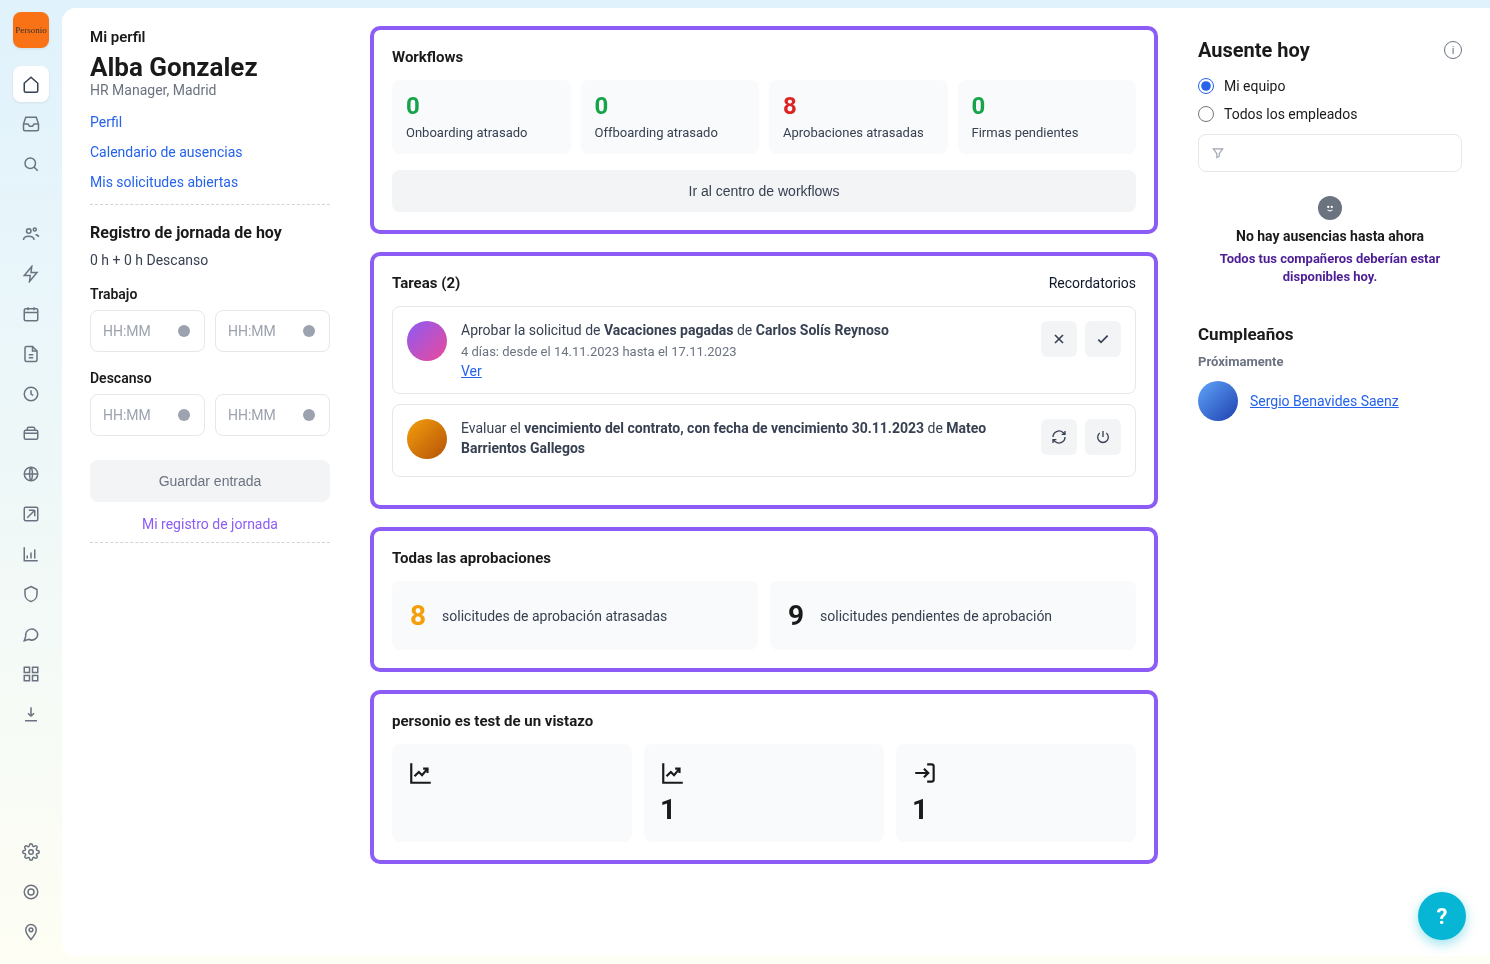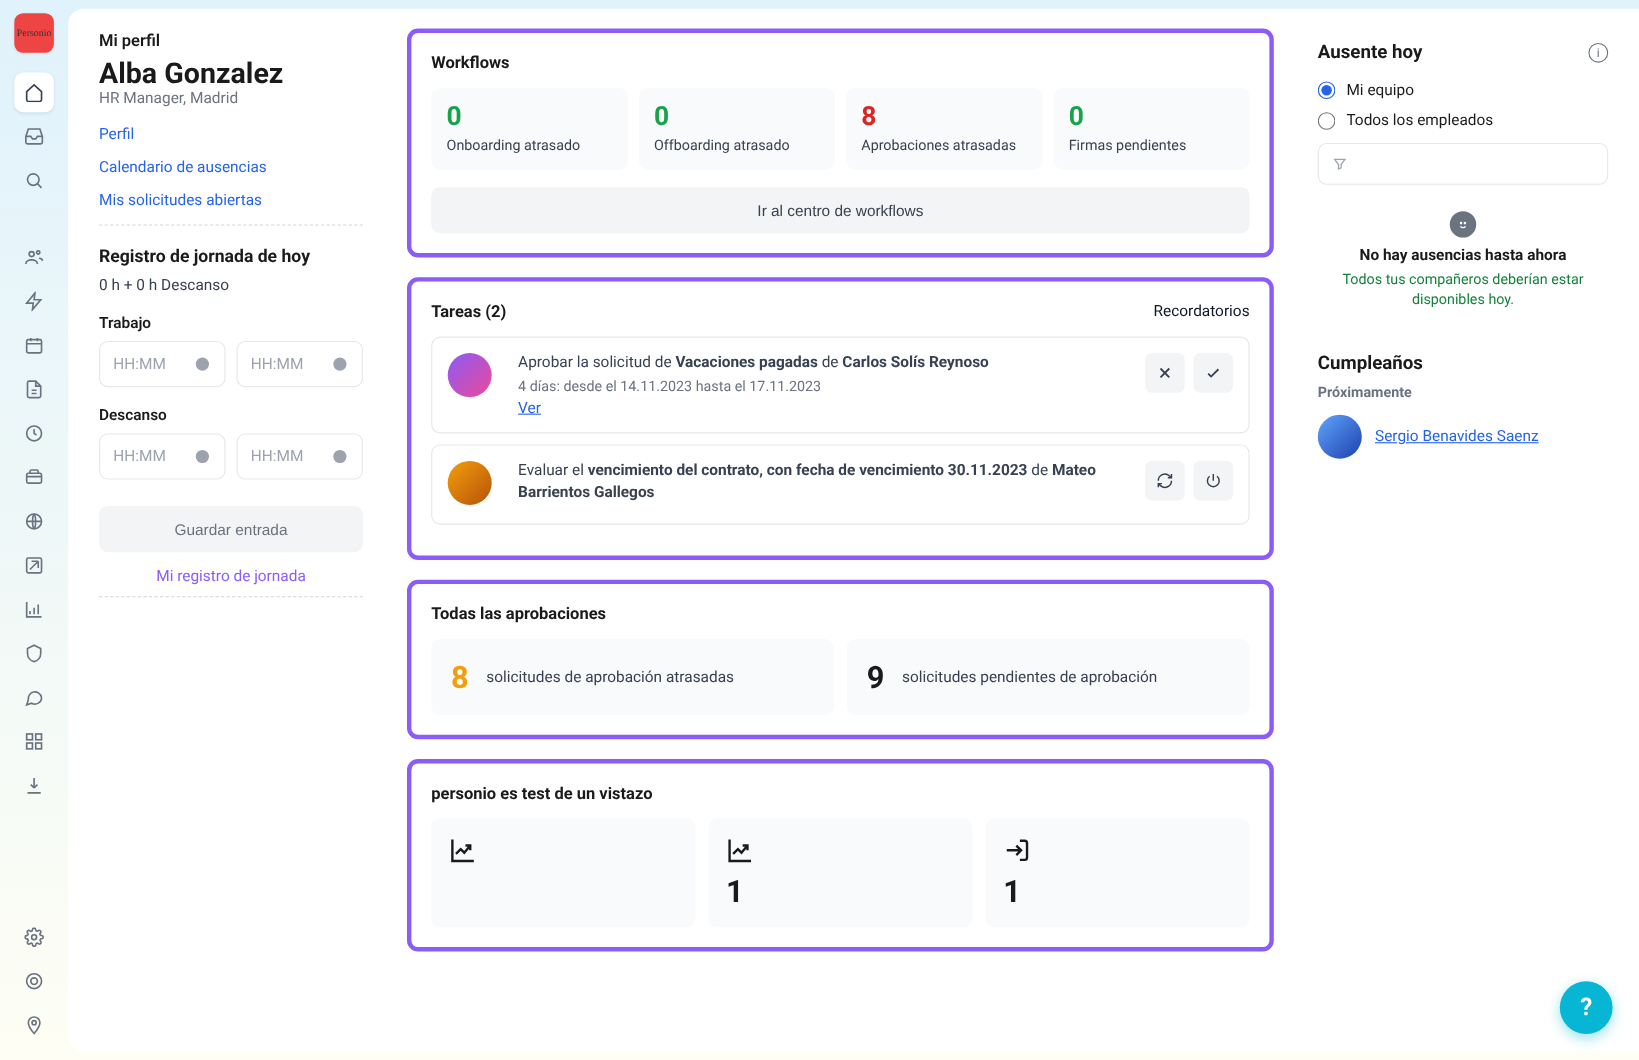--- a/index.html
+++ b/index.html
@@ -12,21 +12,21 @@
 }
 .app { display: flex; height: 100vh; width: 100vw; }
 .nav-rail {
   width: 62px;
   display: flex;
   flex-direction: column;
   align-items: center;
   padding: 12px 0;
 }
 .logo {
-  width: 36px; height: 36px; background: #ef4444; border-radius: 8px;
+  width: 36px; height: 36px; background: #f97316; border-radius: 8px;
   display: flex; align-items: center; justify-content: center;
   font-family: cursive; font-size: 9px; color: #333; margin-bottom: 16px;
   box-shadow: 0 1px 3px rgba(0,0,0,0.08);
 }
 .nav-item {
   width: 36px; height: 36px; border-radius: 8px;
   display: flex; align-items: center; justify-content: center;
   margin: 2px 0; cursor: pointer; color: #6b7280;
 }
 .nav-item.active { background: #fff; color: #374151; box-shadow: 0 1px 3px rgba(0,0,0,0.08); }
@@ -86,21 +86,21 @@
 .wf-num { font-size: 24px; font-weight: 700; margin-bottom: 4px; }
 .wf-num.green { color: #16a34a; }
 .wf-num.red { color: #dc2626; }
 .wf-label { font-size: 13px; color: #374151; line-height: 1.35; }
 .wf-btn {
   width: 100%; height: 42px; border-radius: 8px; border: none;
   background: #f3f4f6; color: #374151; font-size: 14px; cursor: pointer;
 }
 .task {
   border: 1px solid #e5e7eb; border-radius: 8px; padding: 14px;
-  display: flex; gap: 24px; margin-bottom: 10px;
+  display: flex; gap: 14px; margin-bottom: 10px;
 }
 .avatar {
   width: 40px; height: 40px; border-radius: 50%; background: #d1d5db;
   flex-shrink: 0; display: flex; align-items: center; justify-content: center;
   font-size: 11px; color: #6b7280; overflow: hidden;
 }
 .avatar-1 { background: linear-gradient(135deg,#8b5cf6,#ec4899); }
 .avatar-2 { background: linear-gradient(135deg,#f59e0b,#b45309); }
 .avatar-3 { background: linear-gradient(135deg,#60a5fa,#1e40af); }
 .task-body { flex: 1; }
@@ -125,42 +125,42 @@
 .aprob-label { font-size: 14px; color: #374151; }
 .glance-grid { display: grid; grid-template-columns: repeat(3, 1fr); gap: 12px; }
 .glance-tile { background: #f9fafb; border-radius: 8px; padding: 16px; }
 .glance-tile svg { width: 26px; height: 26px; margin-bottom: 4px; }
 .glance-num { font-size: 28px; font-weight: 700; }
 .right-col {
   width: 320px; padding: 30px 28px 20px;
   overflow-y: auto;
 }
 .right-head { display: flex; justify-content: space-between; align-items: center; margin-bottom: 16px; }
-.right-head h3 { font-size: 17px; font-weight: 700; }
+.right-head h3 { font-size: 20px; font-weight: 700; }
 .info-dot {
   width: 18px; height: 18px; border: 1.5px solid #6b7280; border-radius: 50%;
   display: flex; align-items: center; justify-content: center; font-size: 11px; color:#6b7280;
   cursor: pointer;
 }
 .radio-row { display: flex; align-items: center; gap: 10px; margin-bottom: 12px; cursor: pointer; }
 .radio-row input { width: 16px; height: 16px; accent-color: #2563eb; }
 .filter-input {
   border: 1px solid #e5e7eb; border-radius: 8px; height: 38px;
   display: flex; align-items: center; padding: 0 12px; color: #9ca3af;
   margin-bottom: 20px; margin-top:4px;
 }
 .filter-input svg { width: 14px; height: 14px; }
 .empty-state { text-align: center; padding: 4px 0 12px; }
 .smiley {
   width: 24px; height: 24px; background: #6b7280; border-radius: 50%;
   display: inline-flex; align-items: center; justify-content: center;
   color: #fff; margin-bottom: 8px;
 }
 .empty-title { font-weight: 700; font-size: 14px; margin-bottom: 6px; }
-.empty-sub { font-size: 13px; color: #15803d; line-height: 1.4; }
+.empty-sub { font-size: 13px; color: #4c1d95; line-height: 1.4; font-weight: bold; }
 .right-section-title { font-size: 17px; font-weight: 700; margin: 26px 0 10px; }
 .right-sub { font-size: 13px; color: #6b7280; font-weight: 700; margin-bottom: 12px; }
 .bday-row { display: flex; align-items: center; gap: 12px; }
 .bday-row a { color: #2563eb; text-decoration: underline; font-size: 14px; cursor: pointer; }
 .help-fab {
   position: fixed; bottom: 24px; right: 24px;
   width: 48px; height: 48px; border-radius: 50%;
   background: #06b6d4; color: #fff; font-size: 22px; font-weight: 700;
   display: flex; align-items: center; justify-content: center;
   cursor: pointer; box-shadow: 0 4px 12px rgba(6,182,212,0.4);

